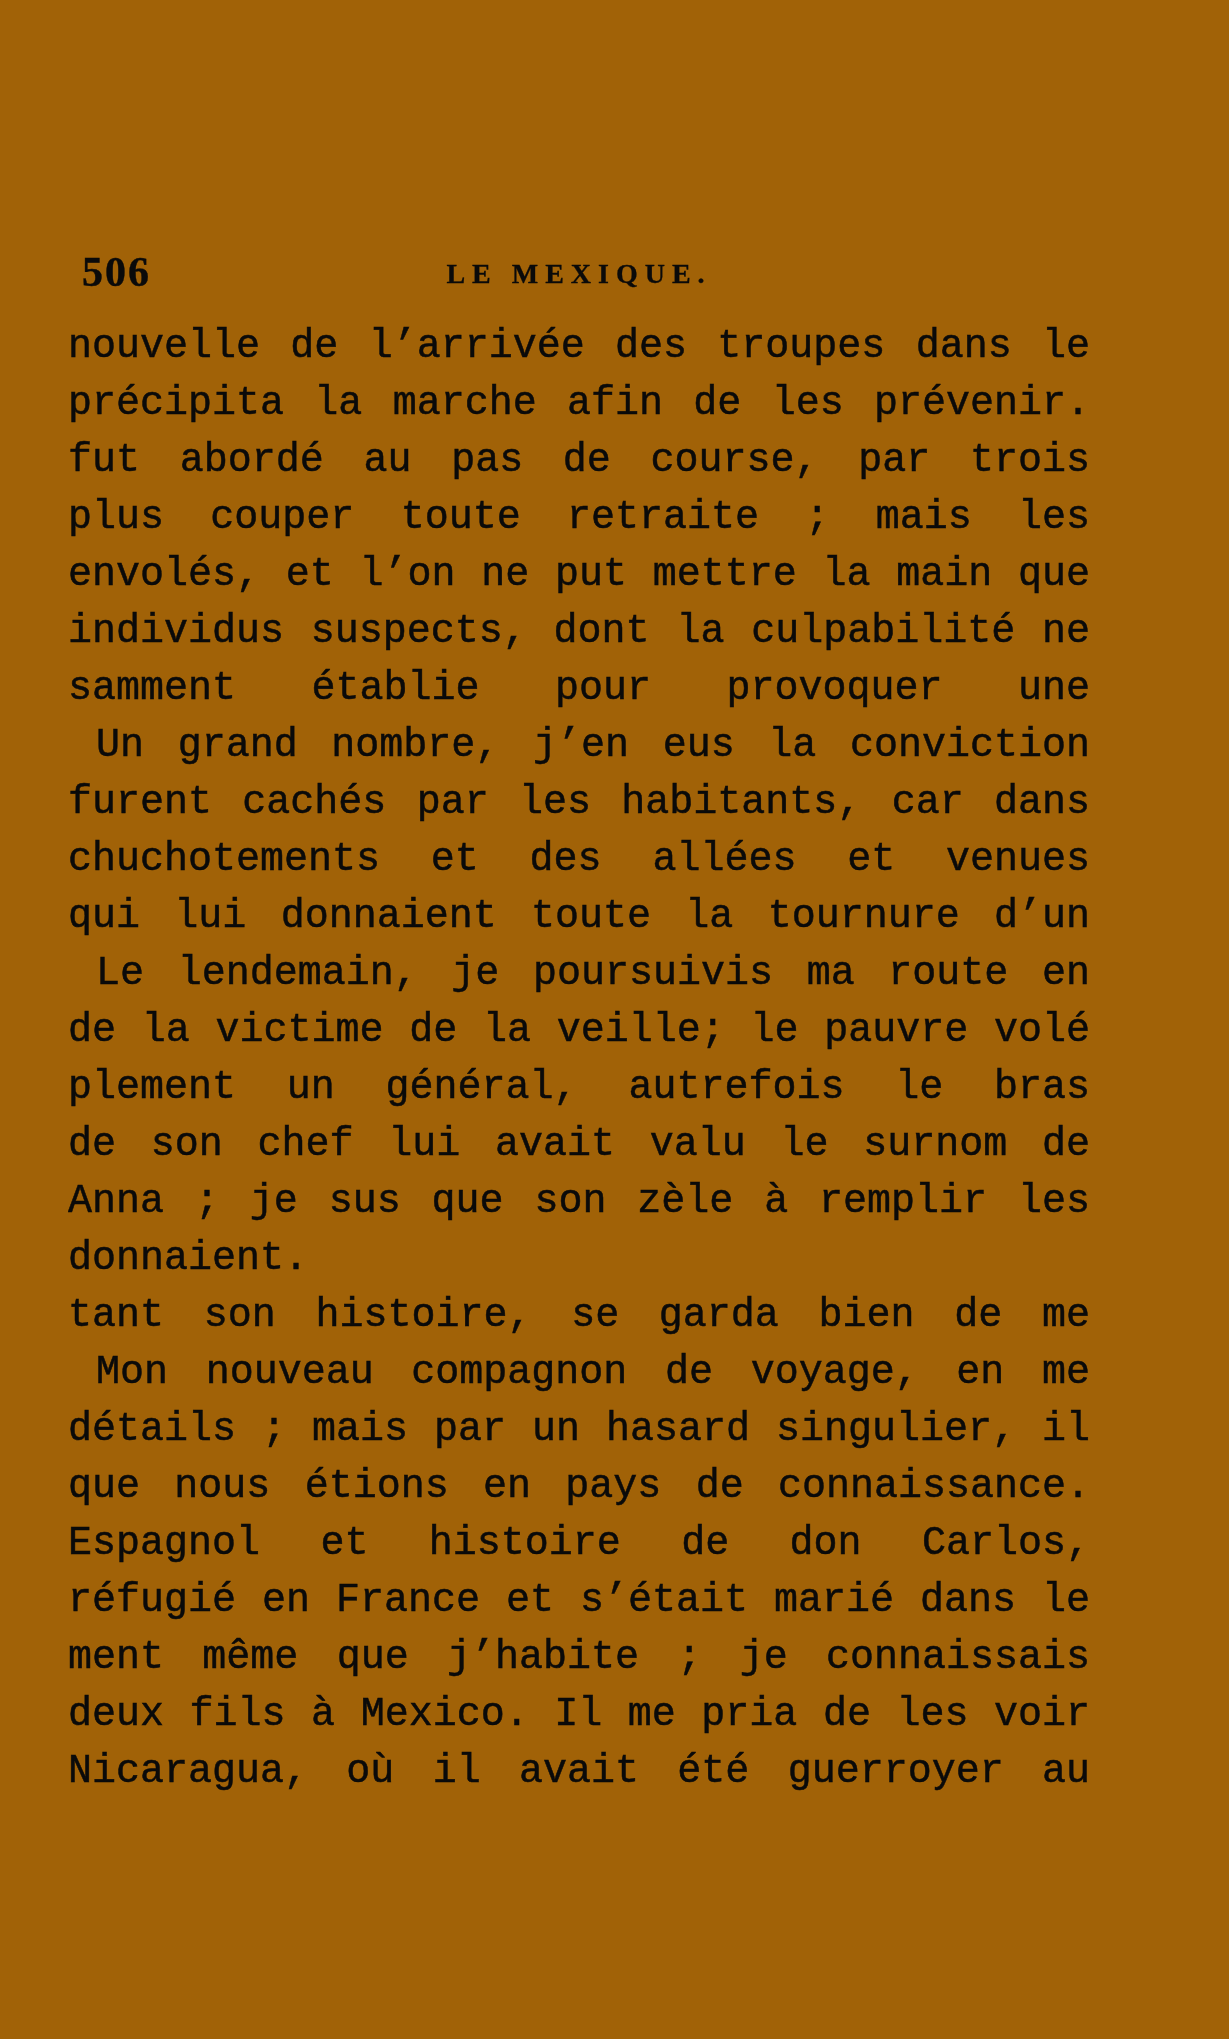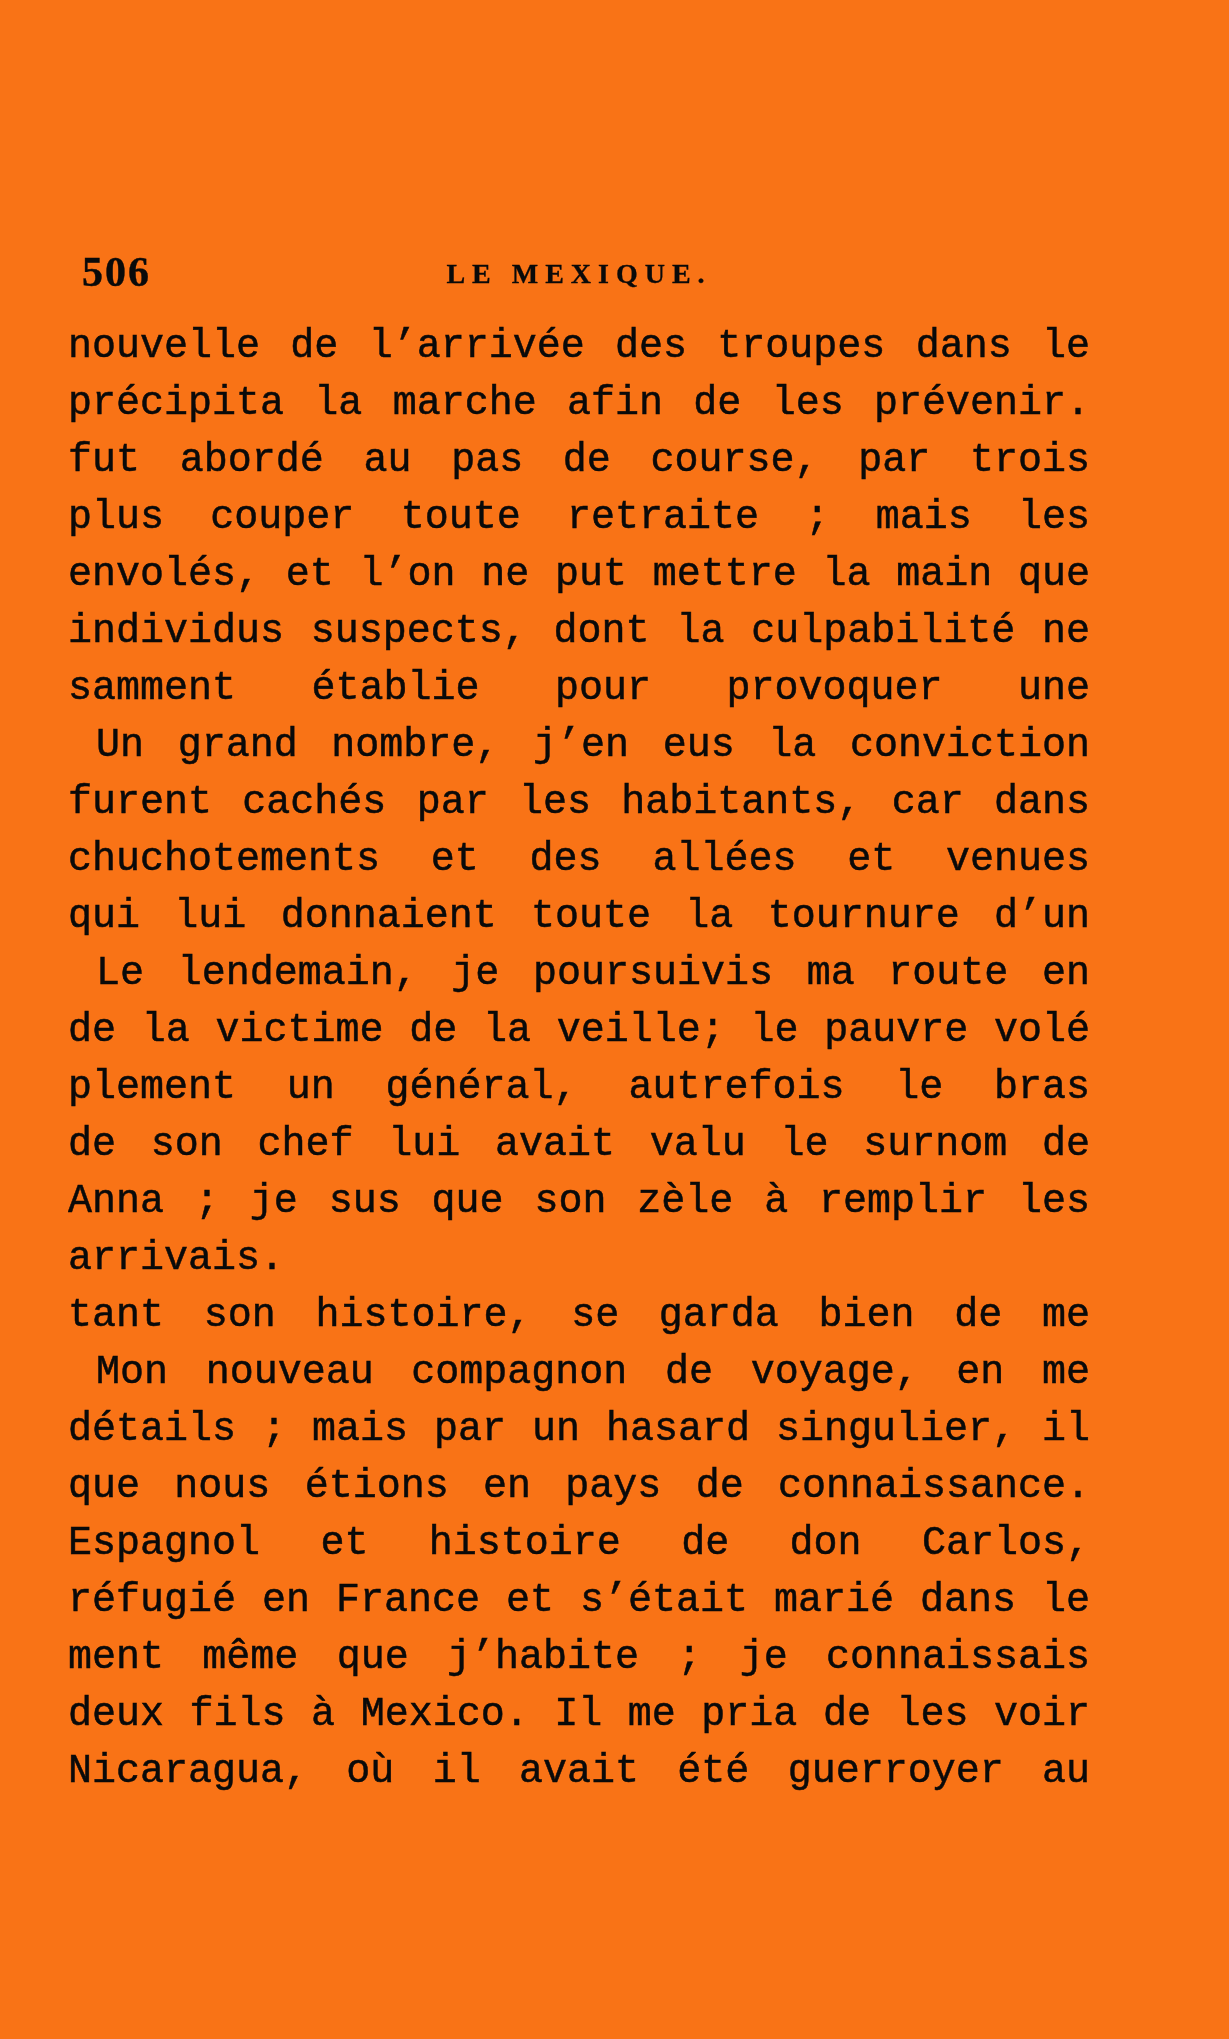--- a/index.html
+++ b/index.html
@@ -1,20 +1,20 @@
 <!DOCTYPE html>
 <html><head>
 <meta charset="utf-8">
 <style>
   html, body { margin: 0; padding: 0; background: #ffffff; }
   .page {
     position: relative;
     width: 1229px;
     height: 2039px;
-    background: #f97316;
+    background: #a16207;
     font-family: "Liberation Serif", serif;
     color: #0a0a0a;
     overflow: hidden;
   }
   .header {
     position: absolute;
     left: 68px;
     top: 248px;
     width: 1022px;
     height: 46px;
@@ -80,21 +80,21 @@
       <div class="line no-justify">samment établie pour provoquer une arrestation.</div>
       <div class="line indent">Un grand nombre, j’en eus la conviction plus tard,</div>
       <div class="line">furent cachés par les habitants, car dans la maison</div>
       <div class="line">chuchotements et des allées et venues mystérieuses,</div>
       <div class="line no-justify">qui lui donnaient toute la tournure d’un repaire.</div>
       <div class="line indent">Le lendemain, je poursuivis ma route en compagnie</div>
       <div class="line">de la victime de la veille; le pauvre volé était sim-</div>
       <div class="line">plement un général, autrefois le bras droit de Santa-</div>
       <div class="line">de son chef lui avait valu le surnom de bourreau du</div>
       <div class="line">Anna ; je sus que son zèle à remplir les ordres cruels</div>
-      <div class="line no-justify">arrivais.</div>
+      <div class="line no-justify">donnaient.</div>
       <div class="line">tant son histoire, se garda bien de me donner ces</div>
       <div class="line indent">Mon nouveau compagnon de voyage, en me racon-</div>
       <div class="line">détails ; mais par un hasard singulier, il se trouva</div>
       <div class="line">que nous étions en pays de connaissance. P... C...,</div>
       <div class="line">Espagnol et histoire de don Carlos, s’était autrefois</div>
       <div class="line">réfugié en France et s’était marié dans le départe-</div>
       <div class="line">ment même que j’habite ; je connaissais aussi ses</div>
       <div class="line">deux fils à Mexico. Il me pria de les voir si j’y arrivais</div>
       <div class="line">Nicaragua, où il avait été guerroyer au service de je</div>
     </div>

